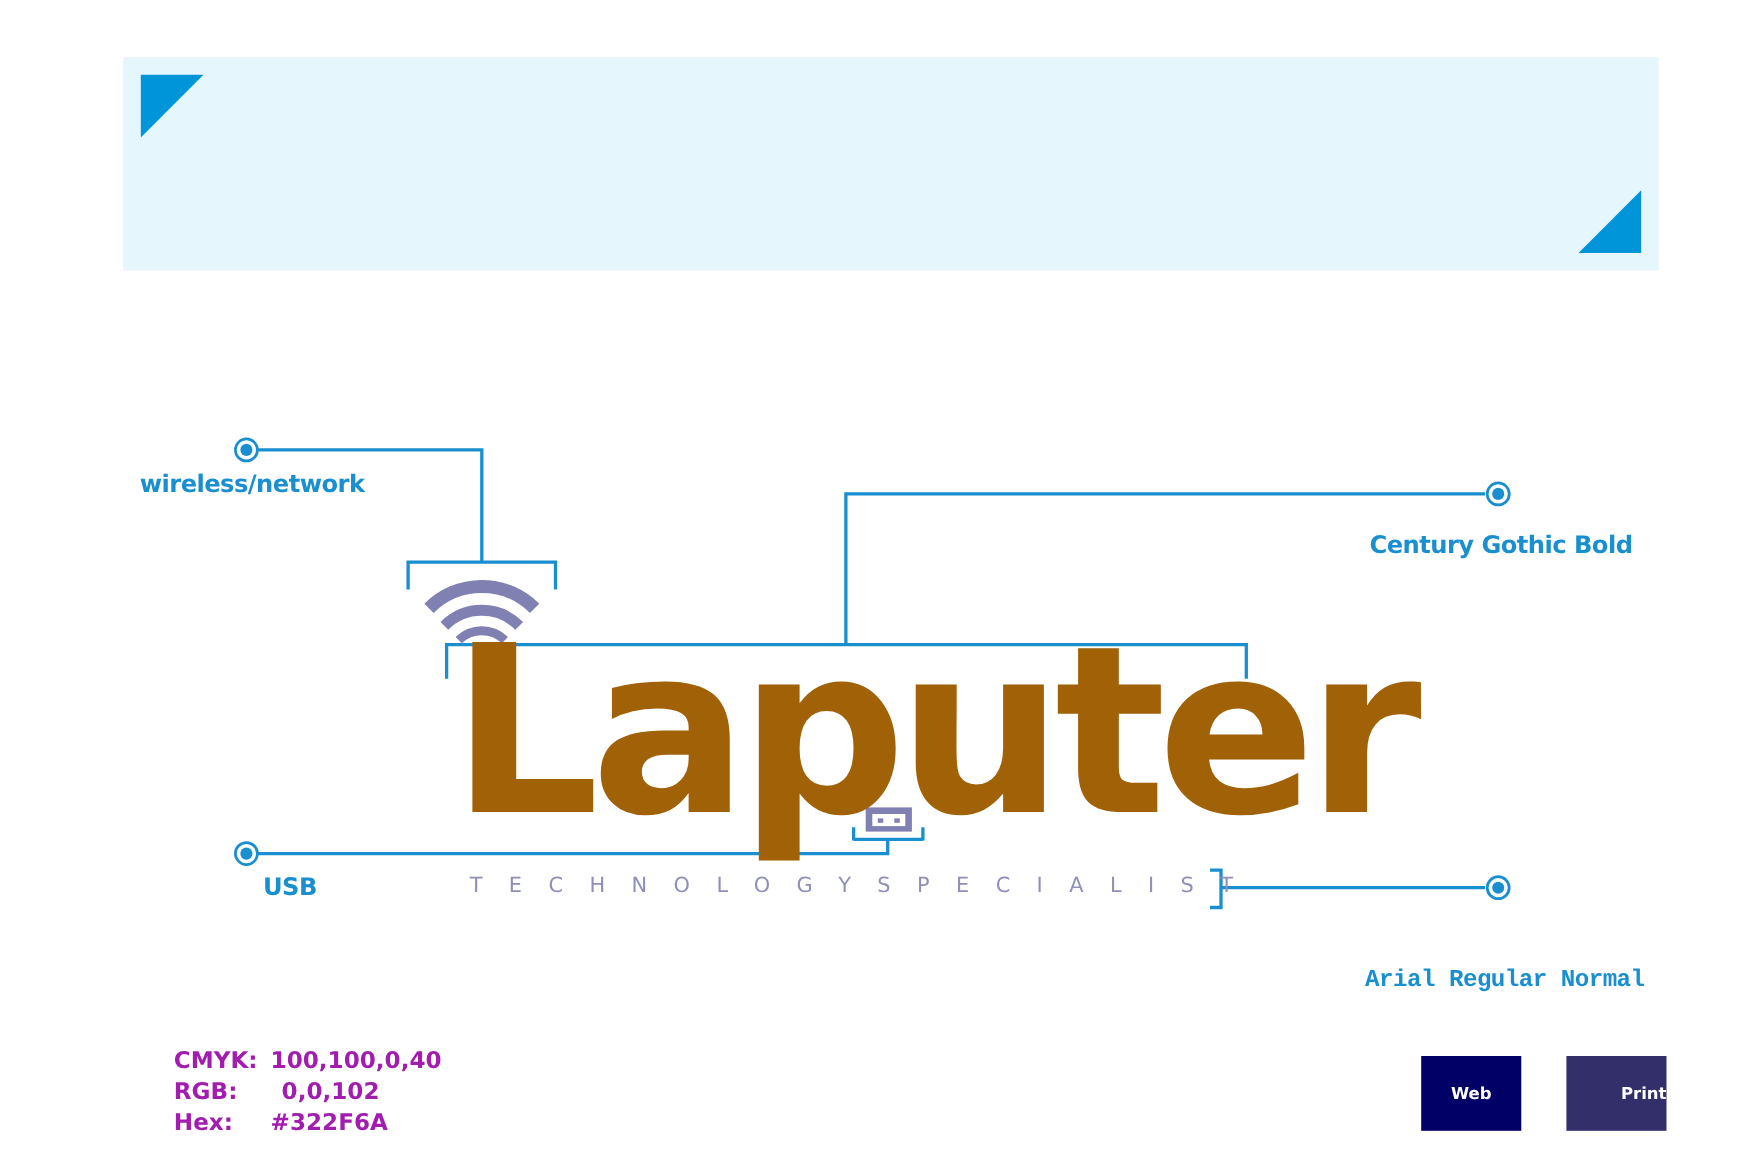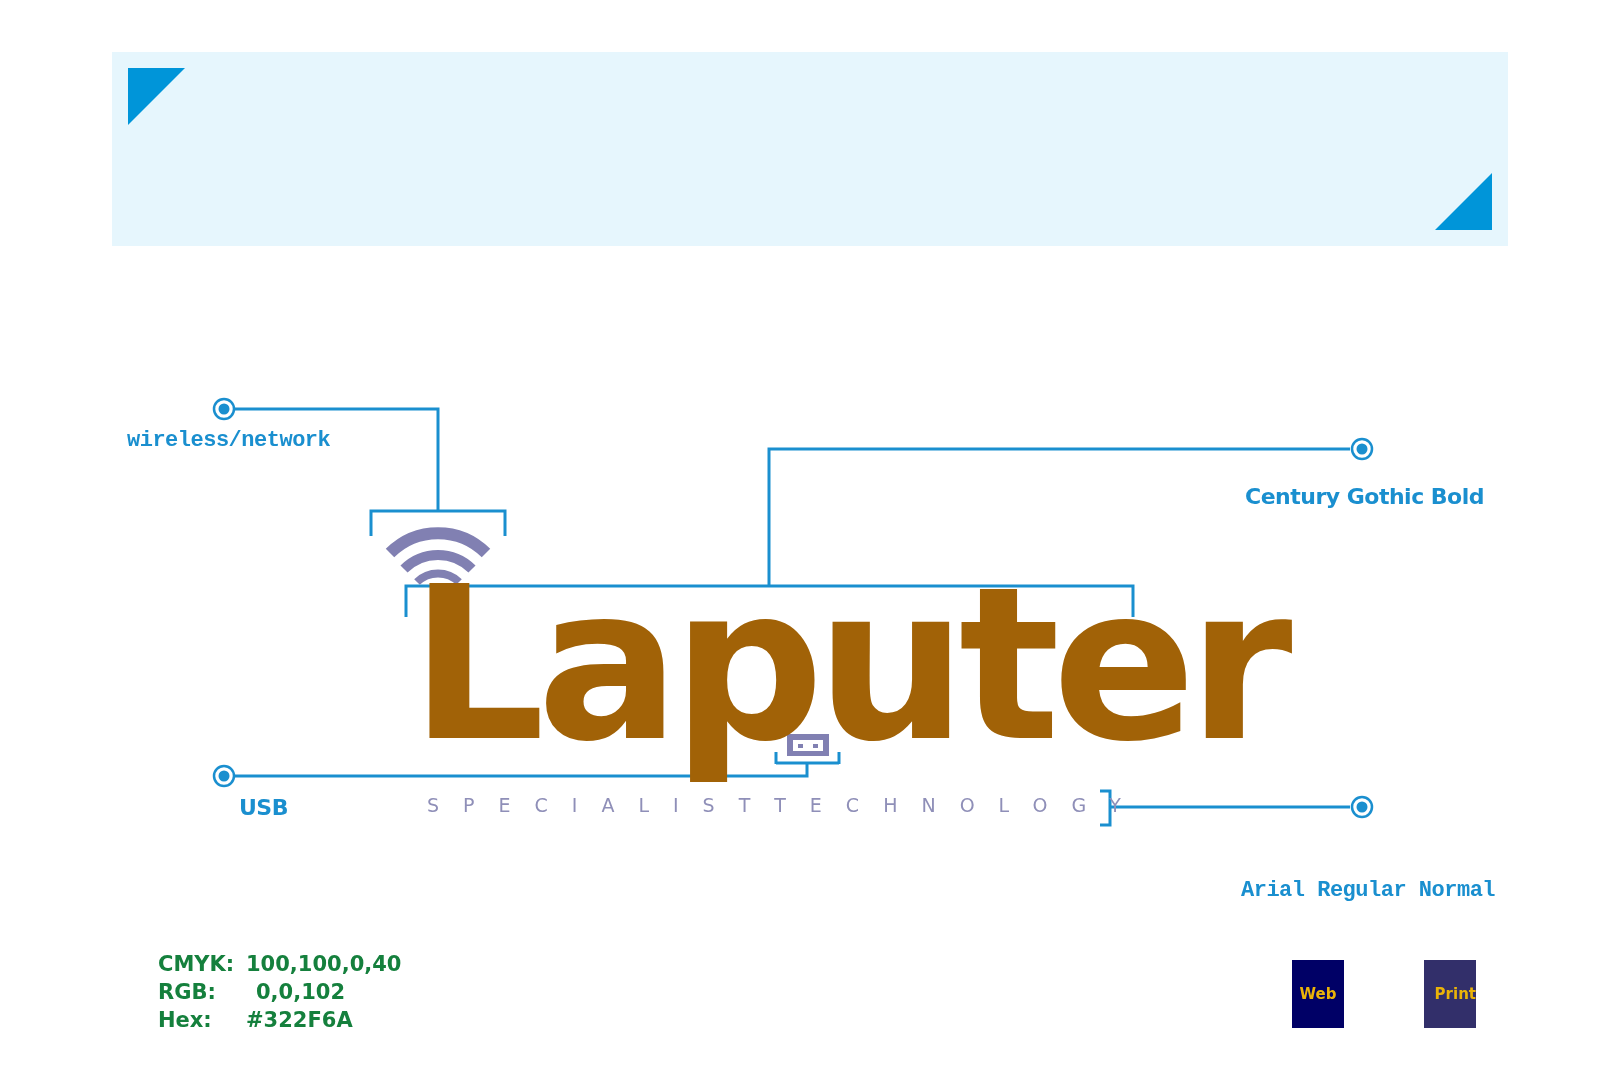--- a/index.html
+++ b/index.html
@@ -12,25 +12,25 @@
             border-bottom:57px solid #0095d9; border-left:57px solid transparent; }
   .headline { position:absolute; left:0; right:0; top:52px; text-align:center;
               font-weight:bold; font-size:68px; letter-spacing:-1px; line-height:80px; white-space:nowrap; }
   .dark { color:#0095d9; } .light { color:#96d7f4; }
   svg.diagram { position:absolute; left:0; top:0; }
   .label { position:absolute; color:#1a8fcf; font-weight:bold; font-size:22px; white-space:nowrap; letter-spacing:-0.5px; }
   .logo-word { position:absolute; left:410px; top:560px; font-weight:bold; font-size:212px; color:#a16207;
                letter-spacing:-8px; line-height:210px; white-space:nowrap; }
   .tagline { position:absolute; left:427px; top:794px; width:680px; font-size:19px; color:#8f8fb8;
              display:flex; justify-content:space-between; white-space:nowrap; }
-  .specs { position:absolute; left:158px; top:950px; color:#15803d; font-weight:bold; font-size:21px; line-height:28px; }
+  .specs { position:absolute; left:158px; top:950px; color:#a21caf; font-weight:bold; font-size:21px; line-height:28px; }
   .specs .row { display:flex; }
   .specs .k { width:88px; }
-  .swatch { position:absolute; top:960px; width:52px; height:68px; display:flex; align-items:center; justify-content:center;
-            color:#eab308; font-size:15px; font-weight:bold; }
+  .swatch { position:absolute; top:960px; width:91px; height:68px; display:flex; align-items:center; justify-content:center;
+            color:#ffffff; font-size:15px; font-weight:bold; }
 </style>
 </head>
 <body>
 
 <div class="banner">
   <div class="tri-tl"></div>
   <div class="tri-br"></div>
 </div>
 
 <svg class="diagram" width="1600" height="1066">
@@ -66,25 +66,25 @@
   <g>
     <rect x="787" y="734" width="42" height="22" fill="#8180b2"></rect>
     <rect x="793" y="740" width="30" height="11" fill="#fff"></rect>
     <rect x="798" y="744" width="5" height="4" fill="#8180b2"></rect>
     <rect x="813" y="744" width="5" height="4" fill="#8180b2"></rect>
   </g>
 </svg>
 
 <div class="logo-word">Laputer</div>
 <div class="tagline">
+  <span style="letter-spacing:24px">TECHNOLOGY</span>
   <span style="letter-spacing:24px">SPECIALIST</span>
-  <span style="letter-spacing:24px">TECHNOLOGY</span>
 </div>
 
-<div class="label" style="left:127px; top:428px;font-family:Liberation Mono, monospace;">wireless/network</div>
+<div class="label" style="left:127px; top:428px;">wireless/network</div>
 <div class="label" style="left:1245px; top:484px;">Century Gothic Bold</div>
 <div class="label" style="left:204px; top:795px;margin-left:35px;">USB</div>
 <div class="label" style="left:1241px; top:878px;font-family:Liberation Mono, monospace;">Arial Regular Normal</div>
 
 <div class="specs">
   <div class="row">
       <span class="k">CMYK:</span>
       <span>100,100,0,40</span>
     </div>
   <div class="row">

